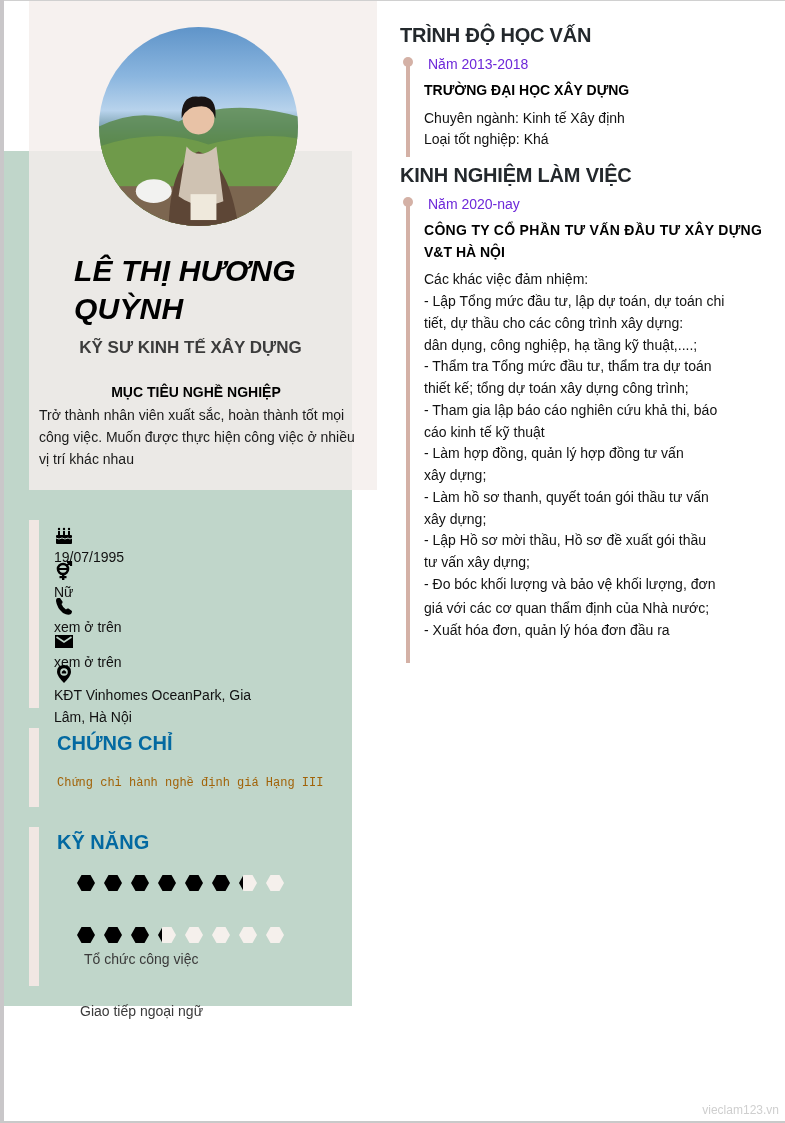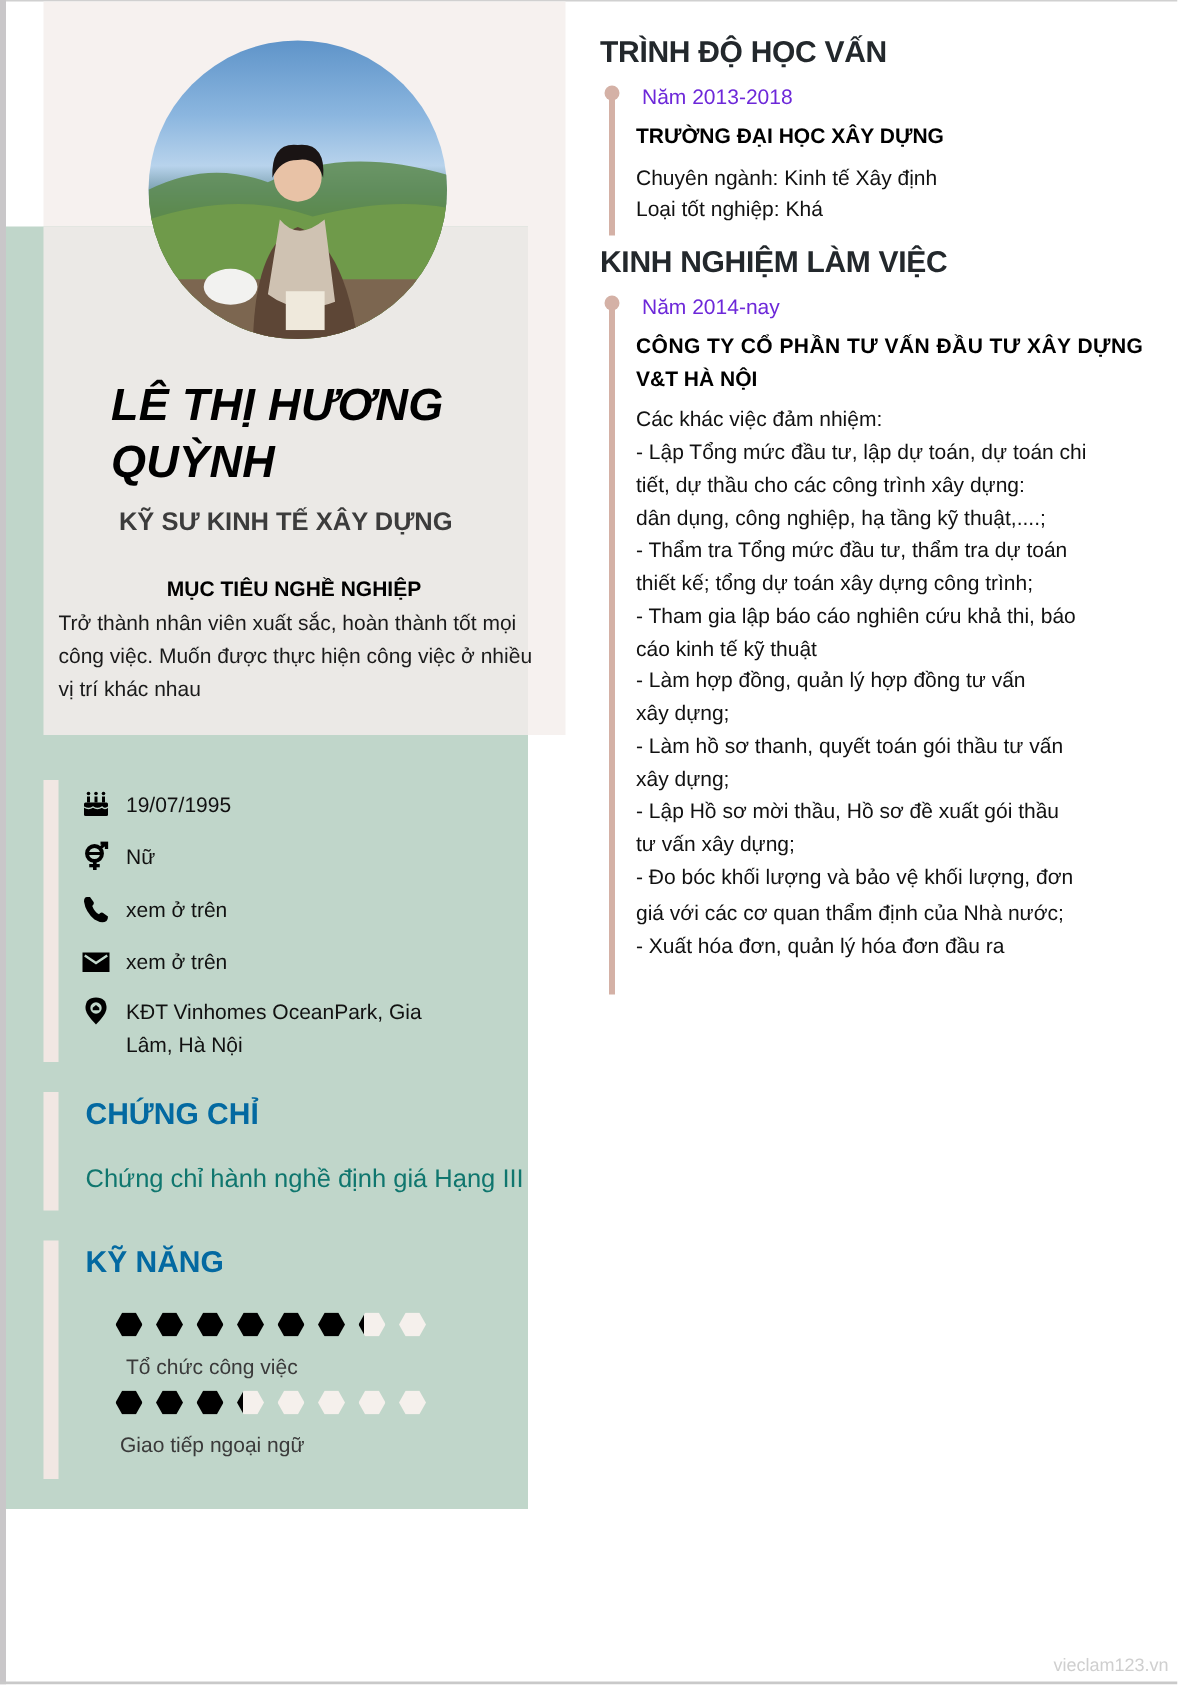--- a/index.html
+++ b/index.html
@@ -19,35 +19,35 @@
   .avatar svg { width: 100%; height: 100%; display: block; }
 
   .name { position: absolute; left: 74px; top: 252px; width: 270px; font-size: 30px; font-weight: 700; line-height: 38px; color: #000; letter-spacing: 0.2px; font-style: italic; }
   .job-title { position: absolute; left: 29px; top: 338px; width: 323px; text-align: center; font-size: 17px; font-weight: 700; color: #3c3c3c; }
 
   .objective-title { position: absolute; left: 29px; top: 384px; width: 334px; text-align: center; font-size: 14px; font-weight: 700; color: #000; }
   .objective-text { position: absolute; left: 39px; top: 404px; width: 318px; font-size: 14px; line-height: 22px; color: #1a1a1a; }
 
   .info-block { position: absolute; left: 29px; top: 520px; width: 300px; height: 188px; }
   .side-bar { position: absolute; left: 0; top: 0; width: 10px; height: 100%; background: #f1e7e3; }
-  .info-row { position: absolute; left: 25px; display: flex; align-items: flex-start; font-size: 14px; line-height: 22px; color: #111; }
+  .info-row { position: absolute; left: 25px; display: flex; align-items: flex-start; font-size: 14px; line-height: 22px; color: #111; flex-direction: column; }
   .info-row .ic { width: 20px; height: 20px; margin-right: 10px; margin-top: 1px; flex: 0 0 20px; }
   .info-row .ic svg { width: 20px; height: 20px; display: block; }
   .info-row .txt { width: 220px; }
 
   .cert-block { position: absolute; left: 29px; top: 728px; width: 300px; height: 79px; }
   .sec-title-left { position: absolute; left: 28px; font-size: 20px; font-weight: 700; color: #0369a1; }
-  .cert-text { position: absolute; left: 28px; top: 48px; font-size: 17px; color: #0f766e; white-space: nowrap; }
+  .cert-text { position: absolute; left: 28px; top: 48px; font-size: 12px; color: #a16207; white-space: nowrap; font-family: Liberation Mono, monospace; }
 
   .skill-block { position: absolute; left: 29px; top: 827px; width: 300px; height: 159px; }
   .hex-row { position: absolute; left: 48px; display: flex; gap: 9px; }
   .hex { width: 18px; height: 16px; clip-path: polygon(25% 0, 75% 0, 100% 50%, 75% 100%, 25% 100%, 0 50%); background: #f5f0ec; }
   .hex.full { background: #000; }
   .hex.half { background: linear-gradient(90deg, #000 0 22%, #f5f0ec 22% 100%); }
-  .skill-label { position: absolute; font-size: 14px; color: #3a3a3a; }
+  .skill-label { position: absolute; font-size: 14px; color: #3a3a3a; margin-top: 48px; }
 
   .right-title { position: absolute; left: 400px; font-size: 20px; font-weight: 700; color: #23282c; letter-spacing: -0.2px; }
   .timeline { position: absolute; left: 406px; width: 4px; background: #d4b1a6; }
   .tl-dot { position: absolute; left: 403px; width: 10px; height: 10px; border-radius: 50%; background: #d4b1a6; }
   .tl-date { position: absolute; left: 428px; font-size: 14px; color: #6d28d9; }
   .tl-org { position: absolute; left: 424px; font-size: 14px; font-weight: 700; color: #000; line-height: 22px; }
   .tl-text { position: absolute; left: 424px; font-size: 14px; color: #111; line-height: 22px; }
 
   .watermark { position: absolute; right: 6px; top: 1103px; font-size: 12px; color: #cfcfcf; }
 </style>
@@ -183,21 +183,21 @@
 <div class="timeline" style="top:60px; height:97px"></div>
 <div class="tl-dot" style="top:57px"></div>
 <div class="tl-date" style="top:56px">Năm 2013-2018</div>
 <div class="tl-org" style="top:79px">TRƯỜNG ĐẠI HỌC XÂY DỰNG</div>
 <div class="tl-text" style="top:107px">Chuyên ngành: Kinh tế Xây định</div>
 <div class="tl-text" style="top:128px">Loại tốt nghiệp: Khá</div>
 
 <div class="right-title" style="top:164px">KINH NGHIỆM LÀM VIỆC</div>
 <div class="timeline" style="top:200px; height:463px"></div>
 <div class="tl-dot" style="top:197px"></div>
-<div class="tl-date" style="top:196px">Năm 2014-nay</div>
+<div class="tl-date" style="top:196px">Năm 2020-nay</div>
 <div class="tl-org" style="top:219px; width:340px; letter-spacing:0.3px">CÔNG TY CỔ PHẦN TƯ VẤN ĐẦU TƯ XÂY DỰNG</div>
 <div class="tl-org" style="top:241px">V&amp;T HÀ NỘI</div>
 
 <div class="tl-text" style="top:268px">Các khác việc đảm nhiệm:</div>
 <div class="tl-text" style="top:290px">- Lập Tổng mức đầu tư, lập dự toán, dự toán chi</div>
 <div class="tl-text" style="top:312px">tiết, dự thầu cho các công trình xây dựng:</div>
 <div class="tl-text" style="top:334px">dân dụng, công nghiệp, hạ tầng kỹ thuật,....;</div>
 <div class="tl-text" style="top:355px">- Thẩm tra Tổng mức đầu tư, thẩm tra dự toán</div>
 <div class="tl-text" style="top:377px">thiết kế; tổng dự toán xây dựng công trình;</div>
 <div class="tl-text" style="top:399px">- Tham gia lập báo cáo nghiên cứu khả thi, báo</div>

